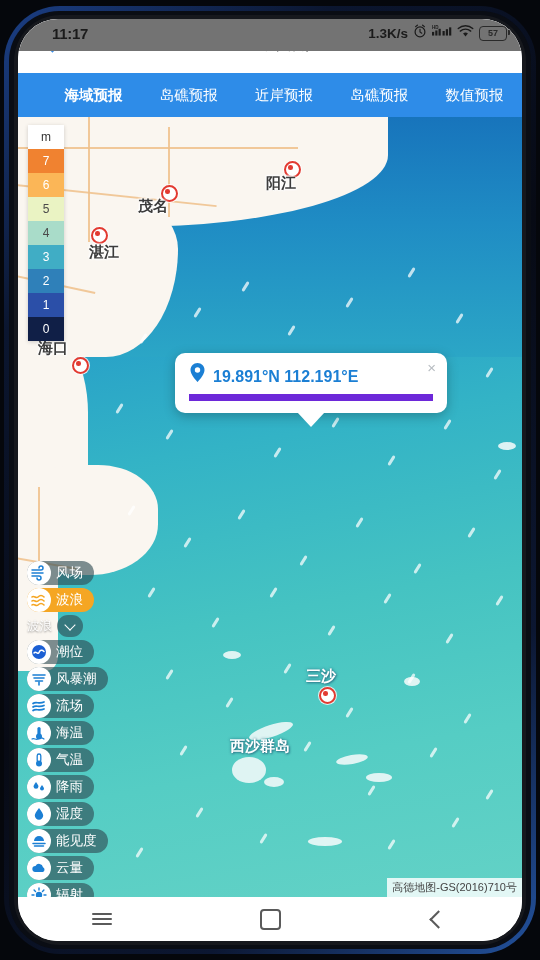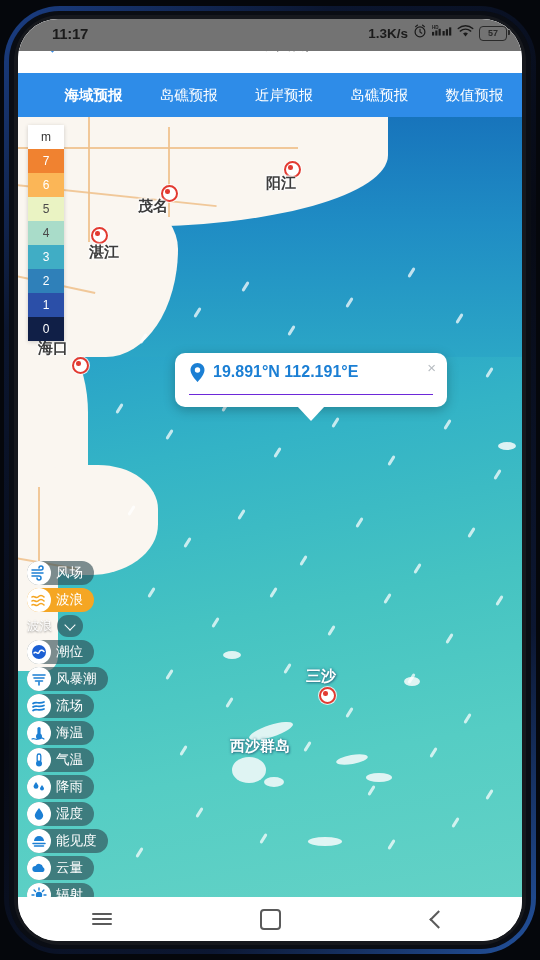--- a/index.html
+++ b/index.html
@@ -60,21 +60,21 @@
   .legend{position:absolute;left:10px;top:8px;width:36px;z-index:12;box-shadow:0 1px 4px rgba(0,0,0,.18);}
   .legend-head{height:24px;background:#fff;display:flex;align-items:center;justify-content:center;font-size:12px;color:#333;}
   .legend-cell{height:24px;display:flex;align-items:center;justify-content:center;font-size:12px;color:#fff;}
   .legend-cell.dark-txt{color:#4a4a4a;}
 
   
   .popup{position:absolute;left:157px;top:236px;width:272px;background:#fff;border-radius:10px;
     box-shadow:0 3px 12px rgba(0,0,0,.25);z-index:20;padding:10px 14px 12px 14px;box-sizing:border-box;}
   .popup:after{content:"";position:absolute;left:122px;bottom:-14px;border-left:14px solid transparent;
     border-right:14px solid transparent;border-top:15px solid #fff;}
-  .popup-coord{display:flex;align-items:flex-start;gap:7px;color:#1b7fd4;font-size:16px;font-weight:bold;padding-bottom:8px;border-bottom:1px solid #6d28d9;}
+  .popup-coord{display:flex;align-items:flex-end;gap:7px;color:#1b7fd4;font-size:16px;font-weight:bold;padding-bottom:8px;border-bottom:7px solid #6d28d9;}
   .pin{flex:0 0 auto;}
   .popup-close{position:absolute;right:11px;top:7px;color:#b7bcc1;font-size:15px;line-height:1;cursor:pointer;}
   .popup-date{font-size:15px;color:#3a3a3a;margin-top:9px;}
   .popup-row{display:flex;align-items:flex-end;justify-content:space-between;margin-top:5px;}
   .popup-val{font-size:15px;color:#3a3a3a;}
   .chart-ico{display:flex;align-items:flex-end;gap:2.5px;height:17px;}
   .chart-ico i{display:block;width:4px;background:#1b7fd4;border-radius:1px;}
 
   
   .layers{position:absolute;left:9px;top:444px;z-index:14;display:flex;flex-direction:column;gap:3px;}
@@ -347,20 +347,21 @@
                 <circle cx="8" cy="8" r="3.2" fill="#1b7fd4"></circle>
                 <g stroke="#1b7fd4" stroke-width="1.4" stroke-linecap="round">
                   <path d="M8 1v2M8 13v2M1 8h2M13 8h2M3.1 3.1l1.4 1.4M11.5 11.5l1.4 1.4M12.9 3.1l-1.4 1.4M4.5 11.5l-1.4 1.4"></path>
                 </g>
               </svg>
           </span>
           <span class="lyr-label">辐射</span>
         </div>
       </div>
 
+      <div class="attrib">高德地图-GS(2016)710号</div>
     </div>
 
     <div class="tabbar">
       <div class="tab active">海域预报</div>
       <div class="tab">岛礁预报</div>
       <div class="tab">近岸预报</div>
       <div class="tab">岛礁预报</div>
       <div class="tab">数值预报</div>
     </div>
 

